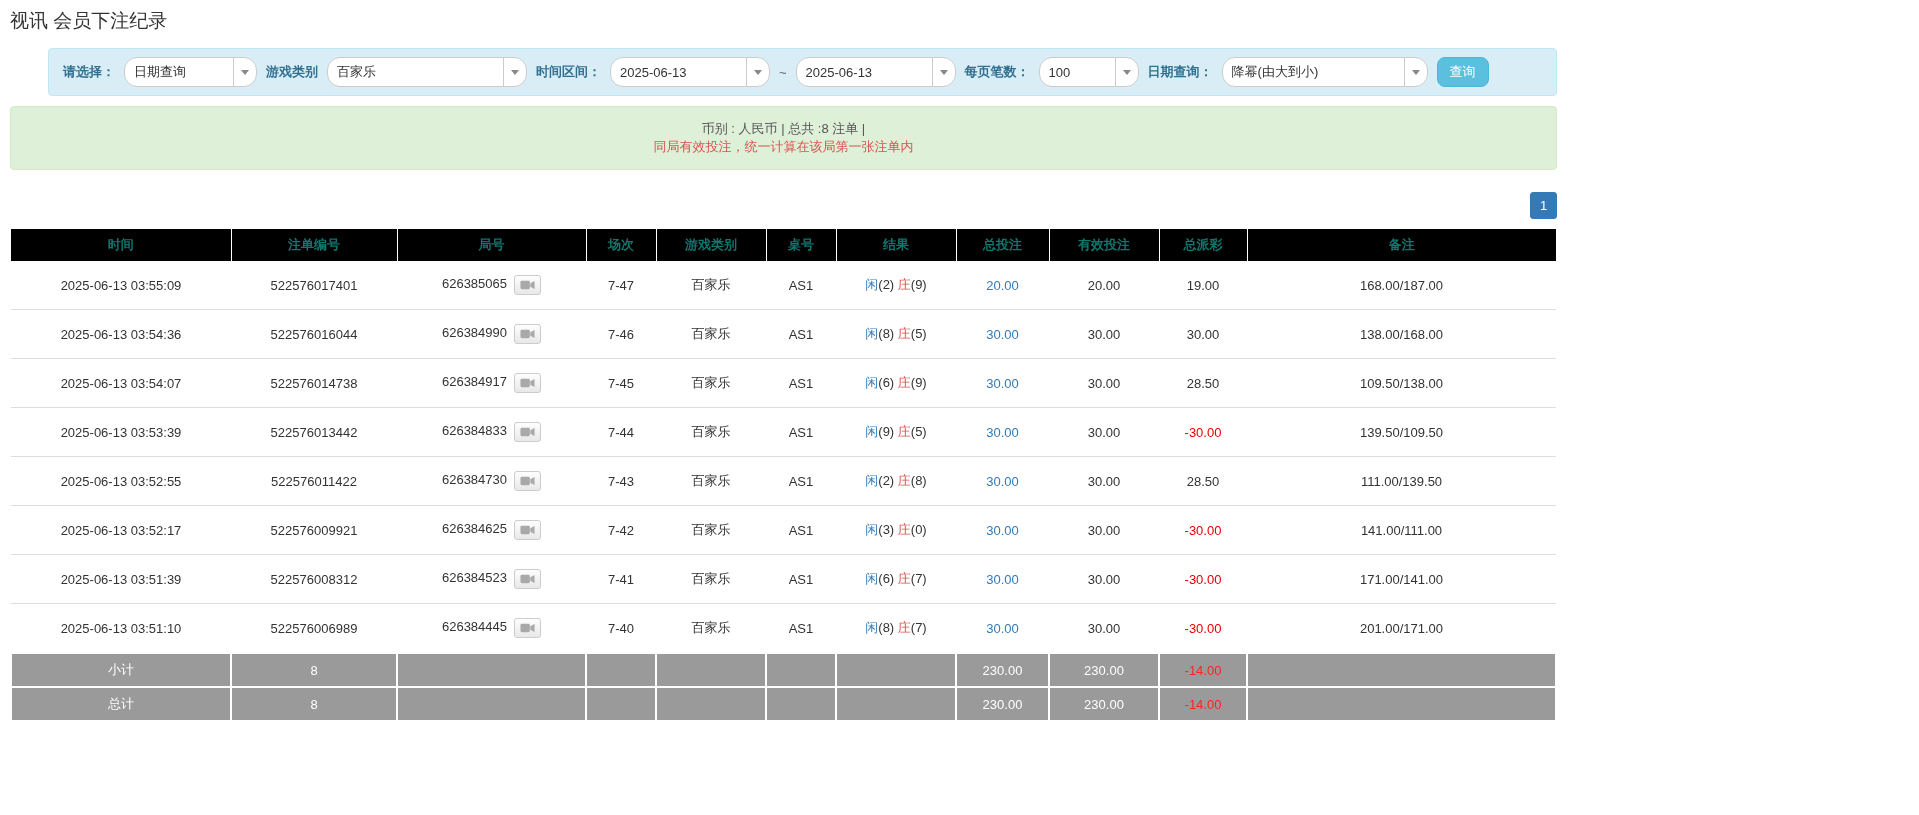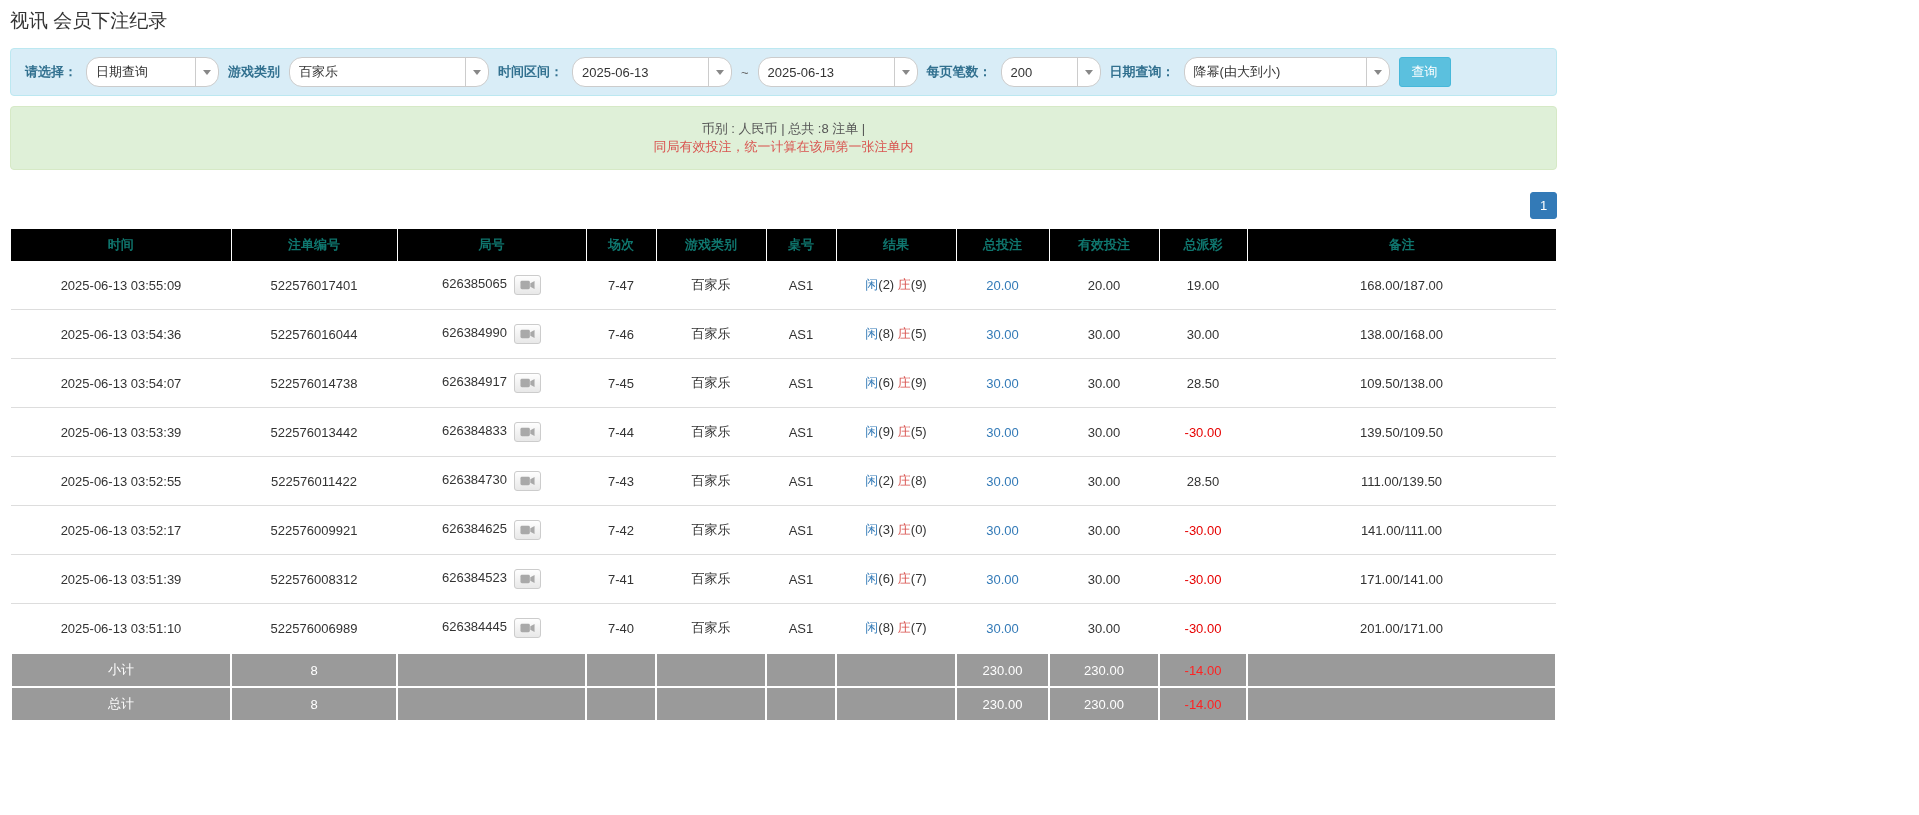--- a/index.html
+++ b/index.html
@@ -9,20 +9,21 @@
     color: #333;
   }
   .page { margin: 8px 10px; width: 1547px; }
   .page-title { font-size: 19px; font-weight: normal; color: #333; margin: 4px 0 14px; }
 
   
   .filter-bar {
     display: flex; align-items: center; gap: 9px;
     background: #d9edf7; border: 1px solid #bce8f1; border-radius: 4px;
     padding: 8px 14px;
+    margin-left: 38px;
   }
   .flabel { font-weight: bold; color: #31708f; font-size: 13px; white-space: nowrap; }
   .select {
     display: flex; align-items: stretch; background: #fff;
     border: 1px solid #ccc; border-radius: 13px; height: 30px; cursor: pointer; flex: none;
   }
   .select .val {
     flex: 1; display: flex; align-items: center; padding: 0 9px;
     font-size: 13px; color: #333; white-space: nowrap; overflow: hidden;
   }
@@ -31,21 +32,21 @@
     display: flex; align-items: center; justify-content: center;
   }
   .caret {
     width: 0; height: 0;
     border-left: 4px solid transparent; border-right: 4px solid transparent;
     border-top: 5px solid #888;
   }
   .tilde { color: #666; font-size: 13px; }
   .search-btn {
     background: #5bc0de; border: 1px solid #46b8da; color: #fff;
-    font-size: 13px; padding: 0 12px; height: 30px; border-radius: 3px; cursor: pointer;
+    font-size: 13px; padding: 0 12px; height: 30px; border-radius: 8px; cursor: pointer;
   }
 
   
   .info-bar {
     display: flex; justify-content: space-between; align-items: center;
     background: #dff0d8; border: 1px solid #d6e9c6; border-radius: 4px;
     padding: 13px 14px; margin-top: 10px; font-size: 13px; flex-direction: column;
   }
   .info-left { color: #555; }
   .info-right { color: #d9534f; }
@@ -117,21 +118,21 @@
     <span class="tilde">~</span>
     <div class="select" style="width:160px">
       <span class="val">2025-06-13</span>
       <span class="caret-box">
           <span class="caret"></span>
         </span>
     </div>
 
     <span class="flabel">每页笔数：</span>
     <div class="select" style="width:100px">
-      <span class="val">200</span>
+      <span class="val">100</span>
       <span class="caret-box">
           <span class="caret"></span>
         </span>
     </div>
 
     <span class="flabel">日期查询：</span>
     <div class="select" style="width:206px">
       <span class="val">降幂(由大到小)</span>
       <span class="caret-box">
           <span class="caret"></span>

